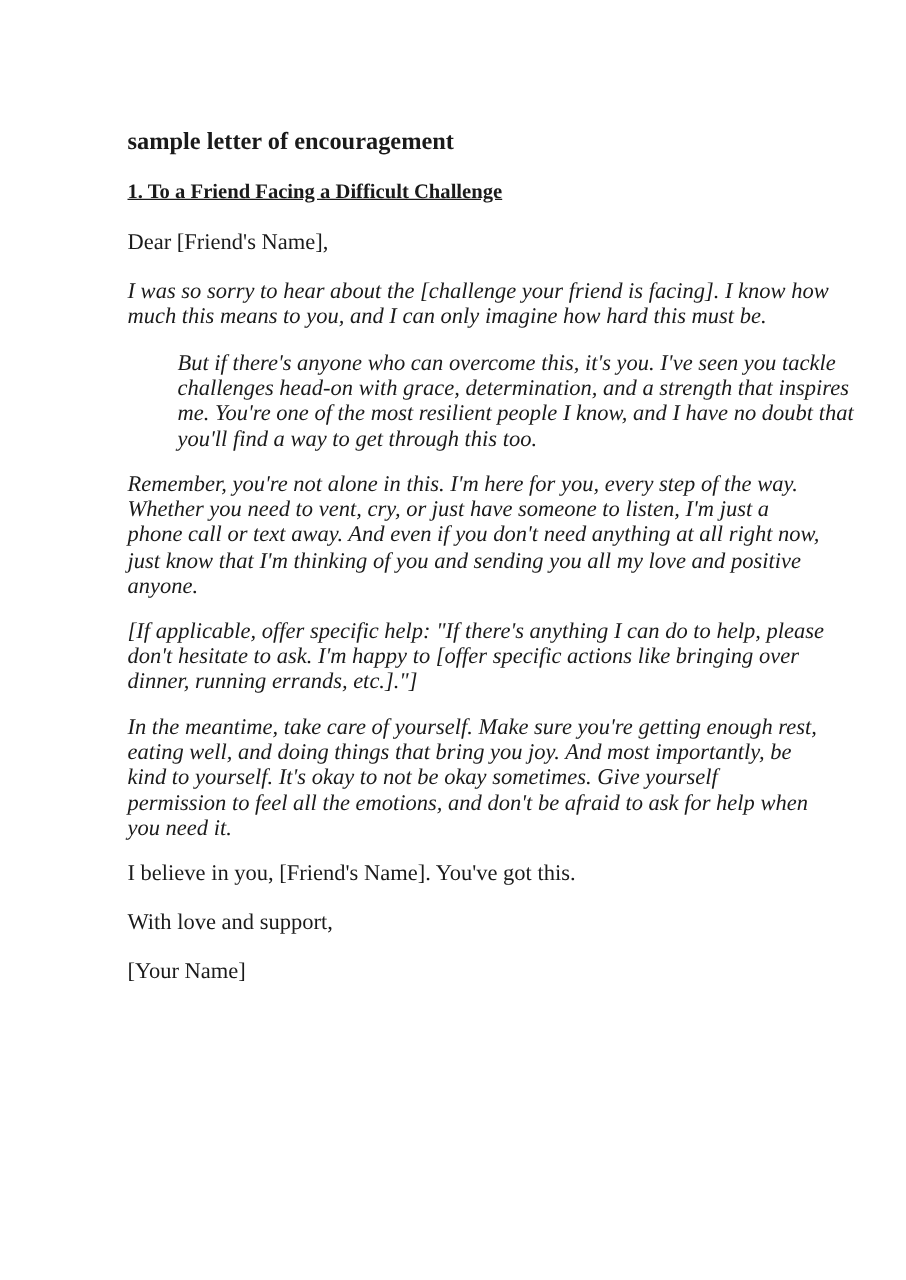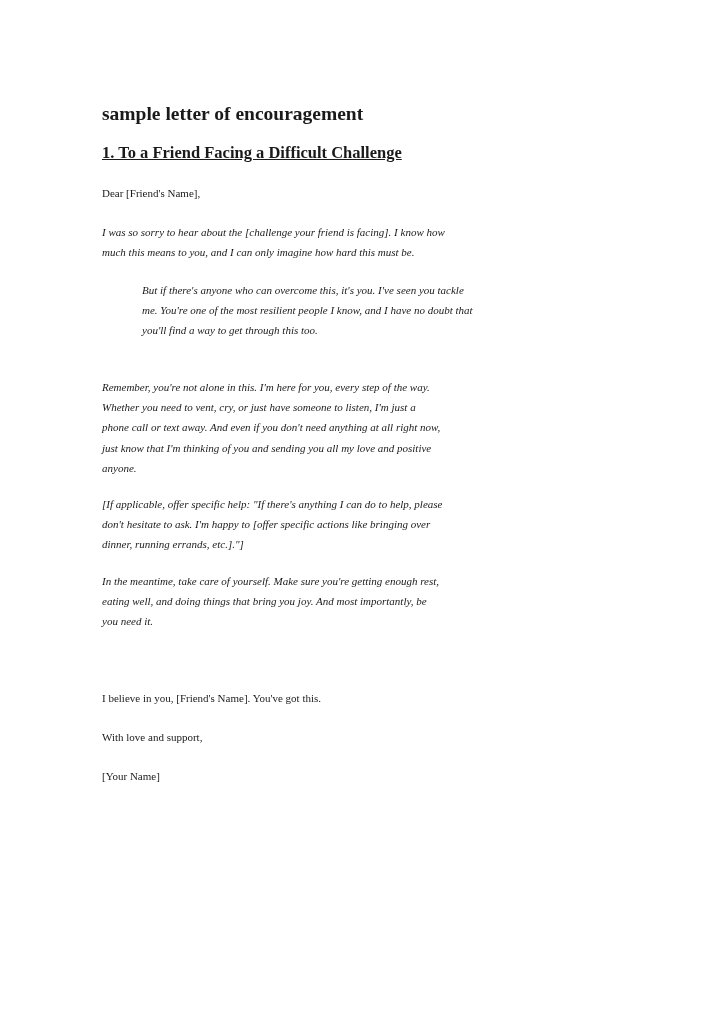--- a/index.html
+++ b/index.html
@@ -39,21 +39,21 @@
       font-weight: bold;
       white-space: nowrap;
       margin: 0;
       line-height: 20px;
       text-decoration: underline;
     }
     .p {
       position: absolute;
       left: 0;
       margin: 0;
-      font-size: 11px;
+      font-size: 18px;
       line-height: 20.2px;
       width: 540px;
     }
     .line {
       display: block;
       white-space: nowrap;
       font-style: italic;
     }
   </style>
 </head>
@@ -65,20 +65,21 @@
 
   <p class="p" style="top:183px;">Dear [Friend's Name],</p>
 
   <p class="p" style="top:222px;">
     <span class="line">I was so sorry to hear about the [challenge your friend is facing]. I know how</span>
     <span class="line">much this means to you, and I can only imagine how hard this must be.</span>
   </p>
 
   <p class="p" style="top:280px;margin-left:40px;">
     <span class="line">But if there's anyone who can overcome this, it's you. I've seen you tackle</span>
+    <span class="line">challenges head-on with grace, determination, and a strength that inspires</span>
     <span class="line">me. You're one of the most resilient people I know, and I have no doubt that</span>
     <span class="line">you'll find a way to get through this too.</span>
   </p>
 
   <p class="p" style="top:377px;">
     <span class="line">Remember, you're not alone in this. I'm here for you, every step of the way.</span>
     <span class="line">Whether you need to vent, cry, or just have someone to listen, I'm just a</span>
     <span class="line">phone call or text away. And even if you don't need anything at all right now,</span>
     <span class="line">just know that I'm thinking of you and sending you all my love and positive</span>
     <span class="line">anyone.</span>
@@ -86,20 +87,22 @@
 
   <p class="p" style="top:494px;">
     <span class="line">[If applicable, offer specific help: "If there's anything I can do to help, please</span>
     <span class="line">don't hesitate to ask. I'm happy to [offer specific actions like bringing over</span>
     <span class="line">dinner, running errands, etc.]."]</span>
   </p>
 
   <p class="p" style="top:571px;">
     <span class="line">In the meantime, take care of yourself. Make sure you're getting enough rest,</span>
     <span class="line">eating well, and doing things that bring you joy. And most importantly, be</span>
+    <span class="line">kind to yourself. It's okay to not be okay sometimes. Give yourself</span>
+    <span class="line">permission to feel all the emotions, and don't be afraid to ask for help when</span>
     <span class="line">you need it.</span>
   </p>
 
   <p class="p" style="top:688px;">I believe in you, [Friend's Name]. You've got this.</p>
 
   <p class="p" style="top:727px;">With love and support,</p>
 
   <p class="p" style="top:766px;">[Your Name]</p>
 </div>
 

